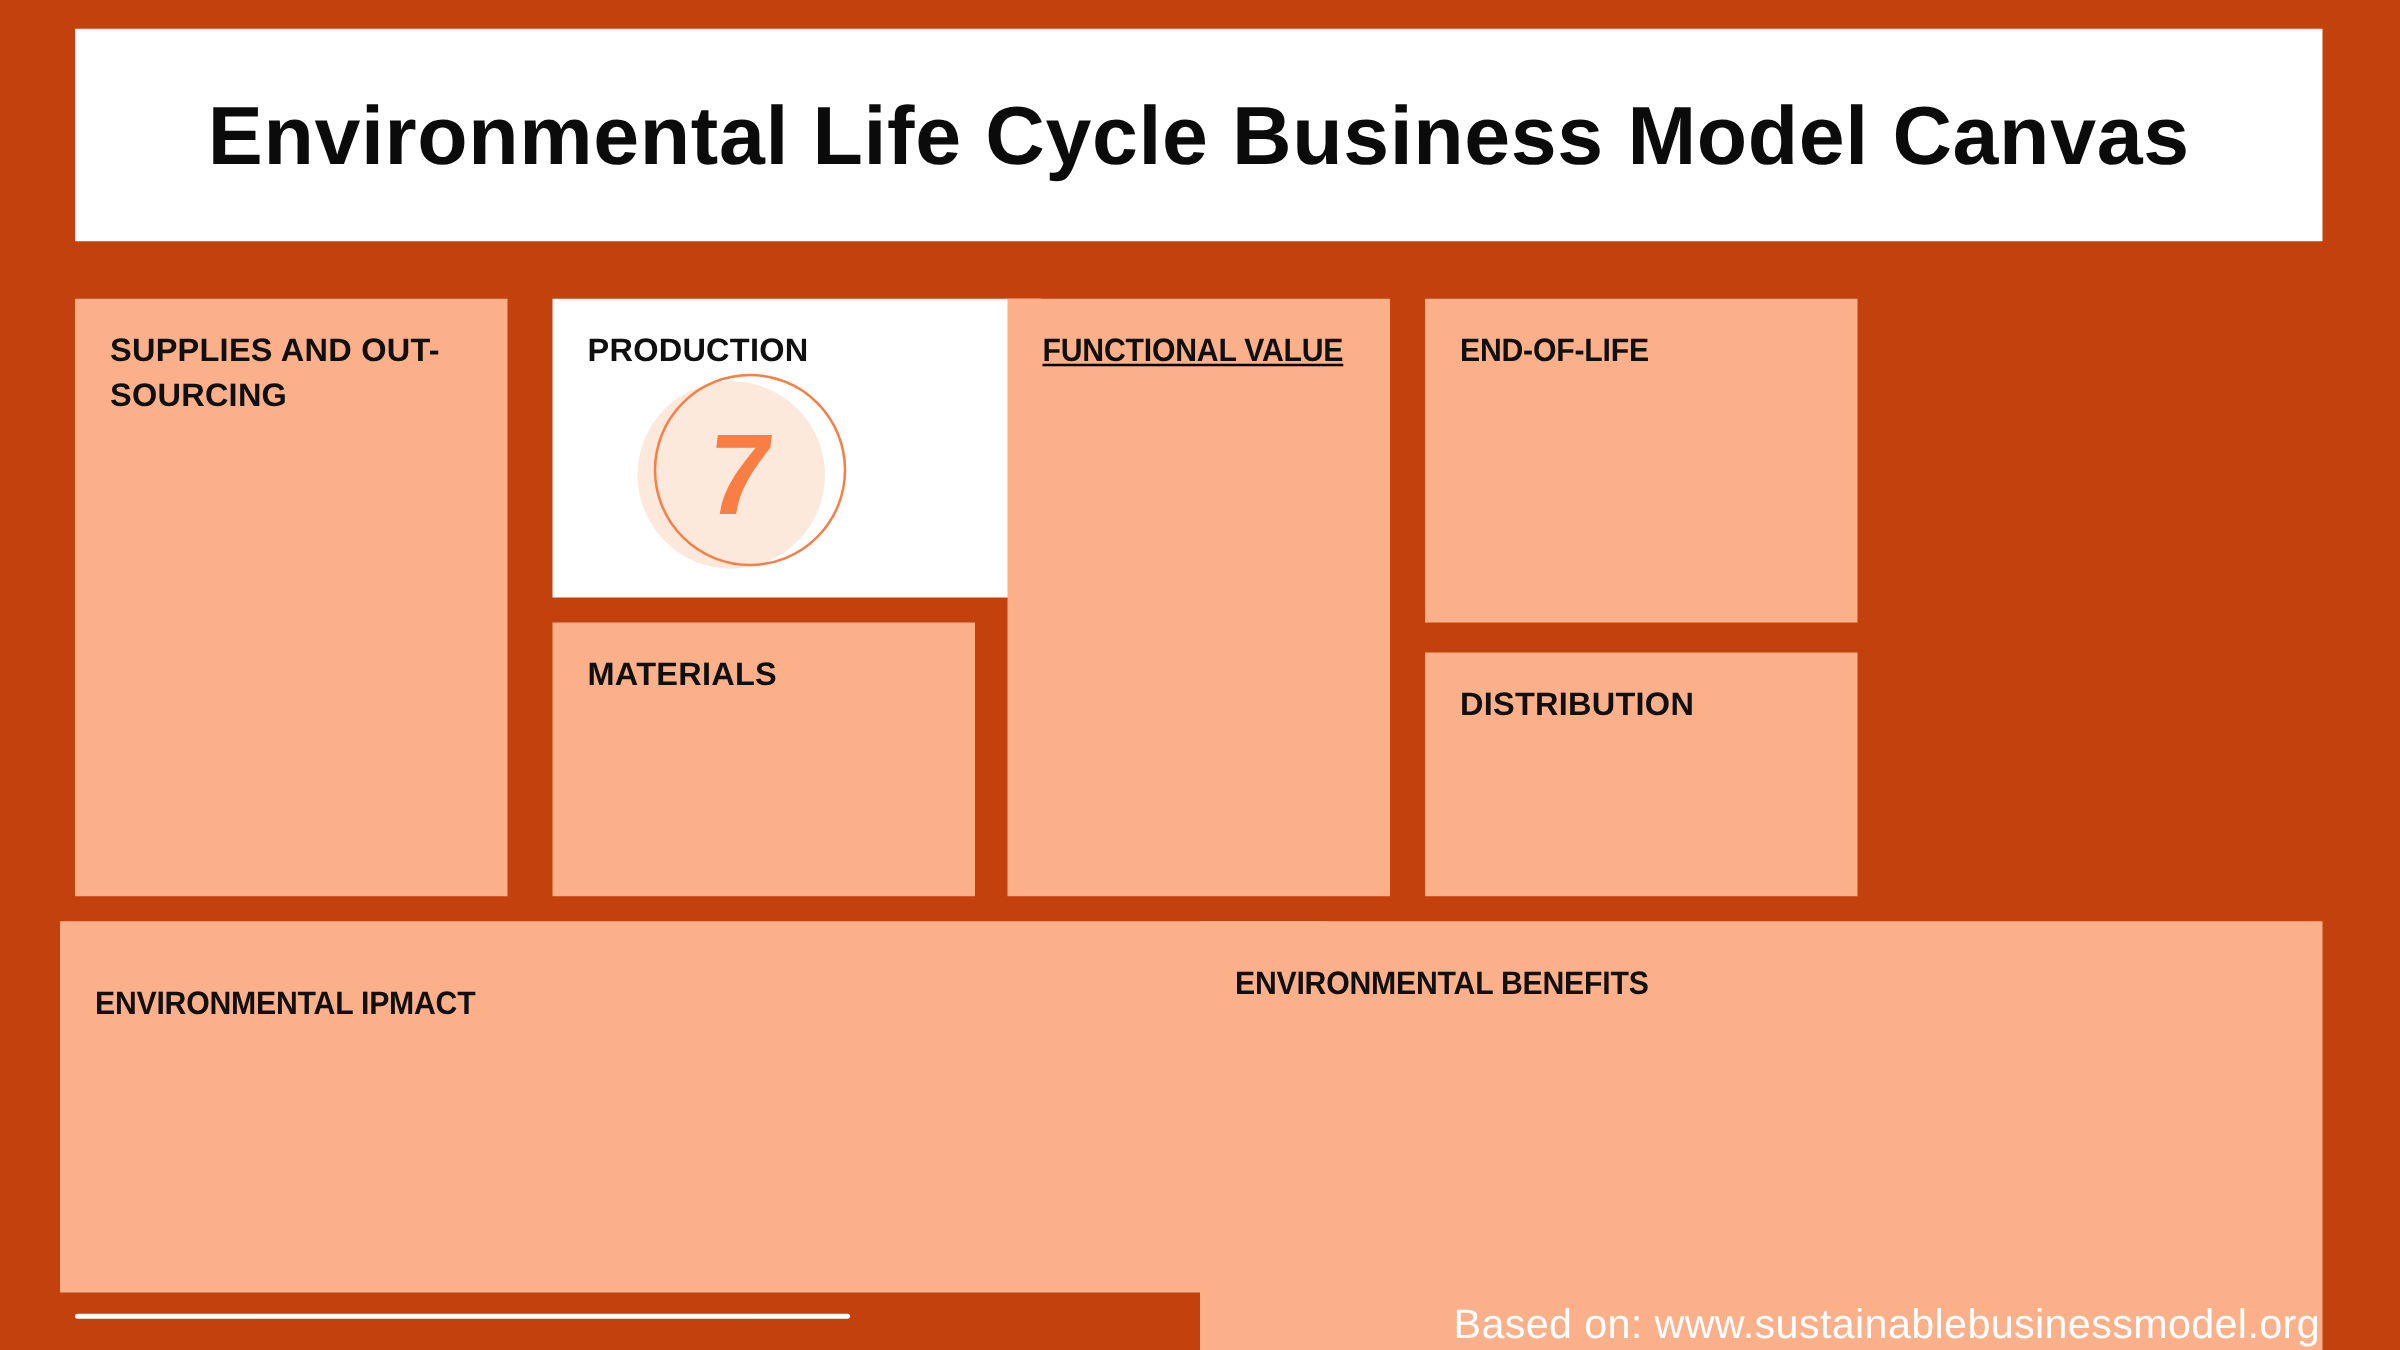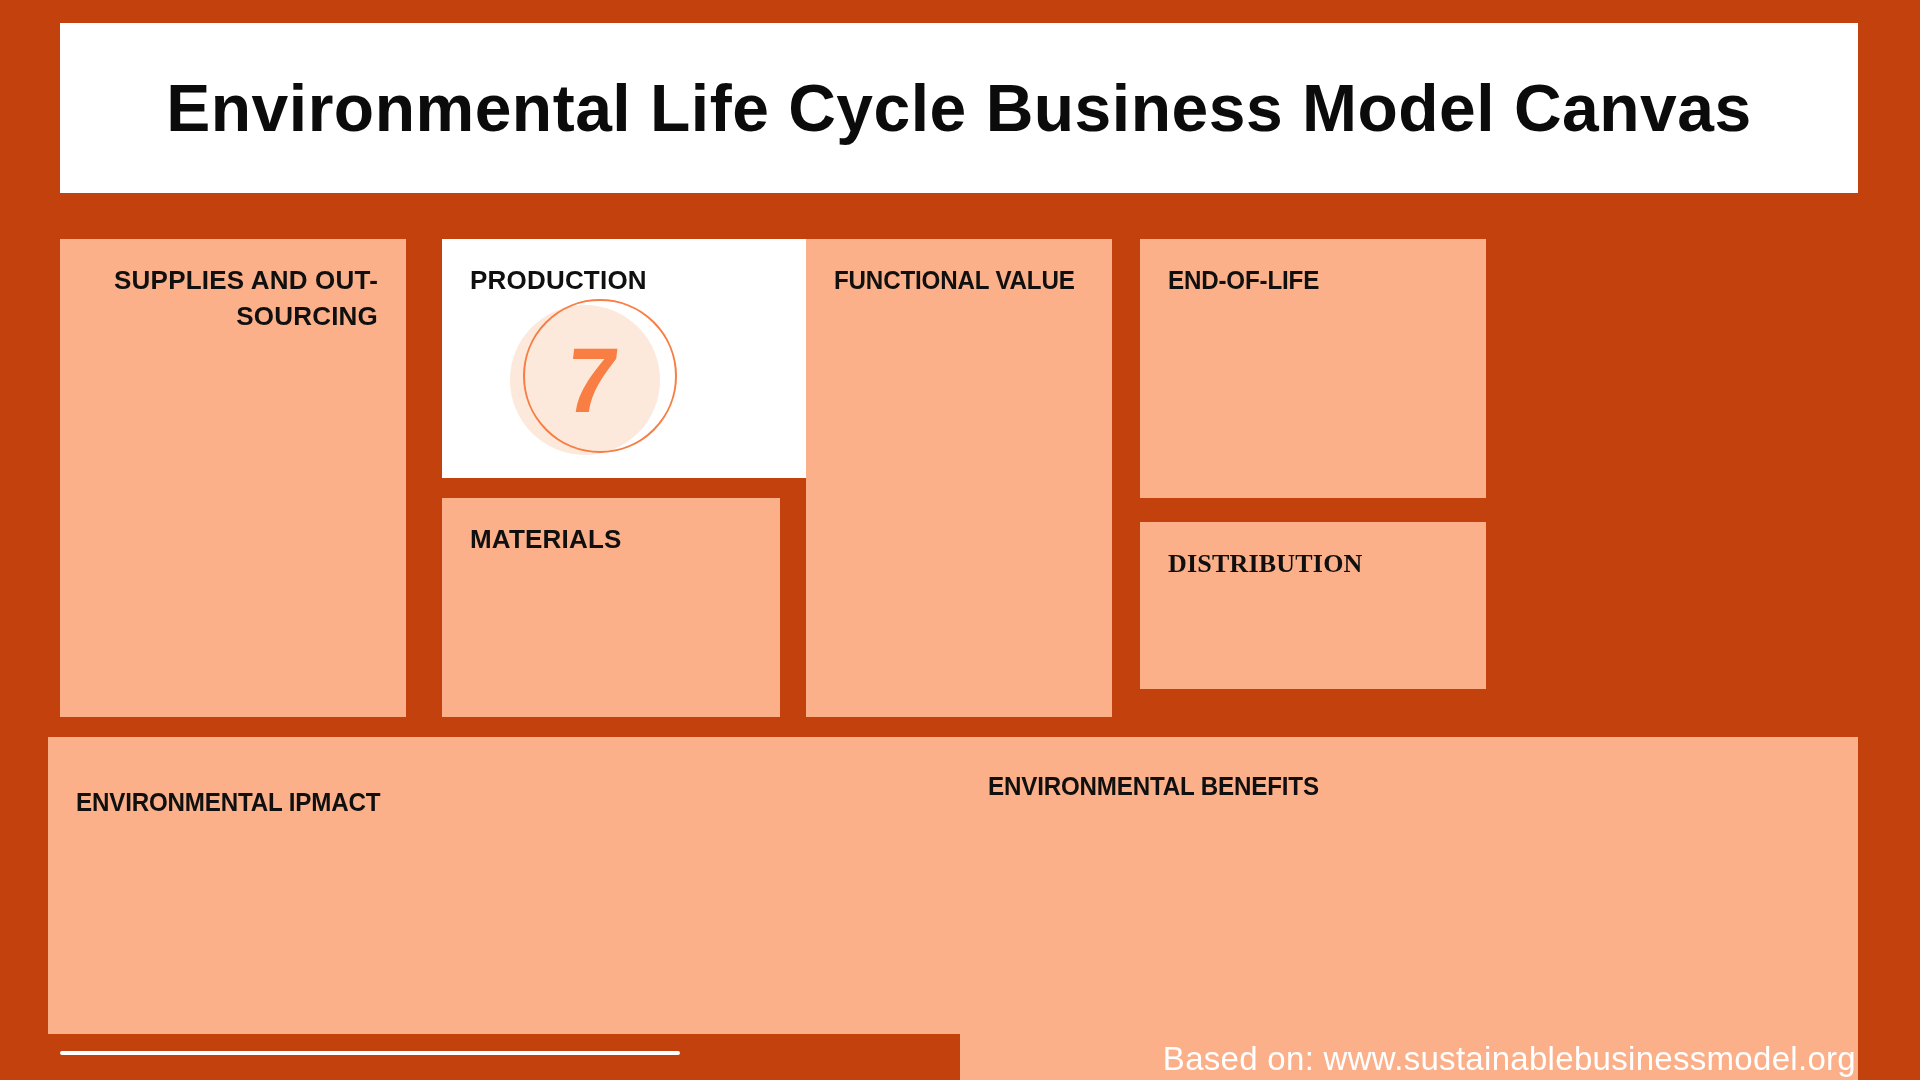--- a/index.html
+++ b/index.html
@@ -49,46 +49,46 @@
 </style>
 </head>
 <body>
 
 <div class="page">
 
   <div class="header">
     <div class="title">Environmental Life Cycle Business Model Canvas</div>
   </div>
 
-  <div class="box" style="left:60px;top:239px;width:346px;height:478px;text-align:right;">
+  <div class="box" style="left:60px;top:239px;width:346px;height:478px;">
     <div class="label">SUPPLIES AND OUT-SOURCING</div>
   </div>
 
   <div class="box white" style="left:442px;top:239px;width:391px;height:239px;">
     <div class="label">PRODUCTION</div>
     <div class="circle-wrap">
       <div class="circle-fill"></div>
       <div class="circle-ring"></div>
       <div class="circle-number">7</div>
     </div>
   </div>
 
   <div class="box" style="left:442px;top:498px;width:338px;height:219px;">
     <div class="label">MATERIALS</div>
   </div>
 
-  <div class="box condensed" style="left:806px;top:239px;width:306px;height:478px;">
+  <div class="box condensed" style="left:806px;top:239px;width:306px;height:478px;text-decoration:underline;">
     <div class="label">FUNCTIONAL VALUE</div>
   </div>
 
   <div class="box condensed" style="left:1140px;top:239px;width:346px;height:259px;">
     <div class="label">END-OF-LIFE</div>
   </div>
 
-  <div class="box" style="left:1140px;top:522px;width:346px;height:167px;font-family:Liberation Serif, serif;">
+  <div class="box" style="left:1140px;top:522px;width:346px;height:195px;">
     <div class="label">DISTRIBUTION</div>
   </div>
 
 
   <div class="box condensed" style="left:48px;top:737px;width:1014px;height:297px;padding-top:48px;">
     <div class="label">ENVIRONMENTAL IPMACT</div>
   </div>
 
   <div class="box condensed" style="left:960px;top:737px;width:898px;height:380px;padding-top:32px;">
     <div class="label">ENVIRONMENTAL BENEFITS</div>

